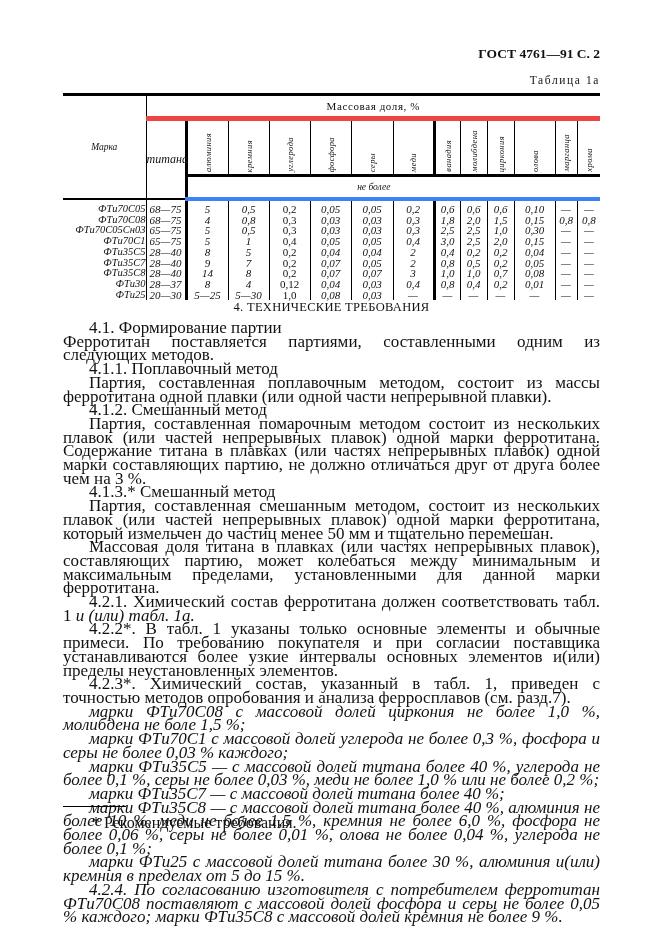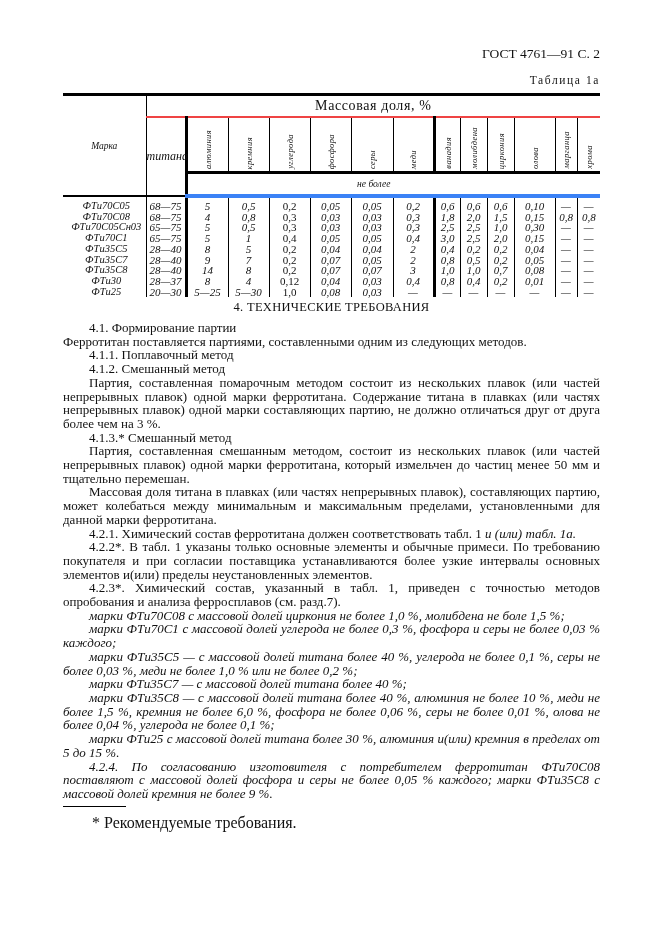--- a/index.html
+++ b/index.html
@@ -1,43 +1,43 @@
 <!DOCTYPE html>
 <html><head>
 <meta charset="utf-8">
 <style>
   html, body { margin: 0; padding: 0; background: #ffffff; }
   body { width: 661px; height: 936px; position: relative; overflow: hidden;
          font-family: "Liberation Serif", "DejaVu Serif", serif; color: #111; }
-  .page-header { position: absolute; top: 46px; right: 61px; font-weight: normal; font-size: 13.5px; }
+  .page-header { position: absolute; top: 46px; right: 61px; font-weight: bold; font-size: 13.5px; }
   .table-caption { position: absolute; top: 74px; right: 61px; font-size: 11.5px; letter-spacing: 1.6px; }
 
   table.comp { position: absolute; top: 93px; left: 63px; width: 537px; border-collapse: collapse;
                table-layout: fixed; font-size: 11px; font-style: italic; }
   table.comp td, table.comp th { padding: 0; font-weight: normal; }
   .hdr-top { border-top: 3px solid #000; }
   th.marka { border-right: 1px solid #000; border-bottom: 2px solid #000; font-style: italic; font-size: 9.5px; height: 95px; }
-  th.massa { border-bottom: 2px solid #ef4444; height: 20px; font-style: normal; font-size: 14px; letter-spacing: 0.6px; margin-top: 40px; }
+  th.massa { border-bottom: 5px solid #ef4444; height: 20px; font-style: normal; font-size: 11px; letter-spacing: 0.6px; margin-top: 40px; }
   th.titana { border-right: 3px solid #000; border-bottom: 2px solid #000; font-style: italic; font-size: 12px; }
   th.vert { border-right: 1px solid #000; height: 53px; vertical-align: bottom; }
   th.vert.thick { border-right: 3px solid #000; }
   th.vert.last { border-right: none; }
   th.vert span { display: inline-block; writing-mode: vertical-rl; transform: rotate(180deg);
                  font-size: 8.5px; font-style: italic; white-space: nowrap; padding-bottom: 4px; letter-spacing: 0.4px; }
   th.nebolee { border-top: 3px solid #000; border-bottom: 4px solid #3b82f6; height: 20px; font-size: 9.5px; font-style: italic; }
   th.nebolee span { display: inline-block; margin-left: -40px; }
   td { text-align: center; height: 10.7px; line-height: 10.7px; font-size: 11px; }
-  td.marka-cell { text-align: center; padding-left: 4px !important; border-right: 1px solid #000; font-size: 10.5px; }
+  td.marka-cell { text-align: right; padding-left: 4px !important; border-right: 1px solid #000; font-size: 10.5px; }
   td.ti { border-right: 3px solid #000; }
   td.bl { border-right: 1px solid #000; }
   td.bt { border-right: 3px solid #000; }
   td.up { font-style: normal; }
   tr.first td { padding-top: 3px !important; }
 
-  .text { position: absolute; left: 63px; width: 537px; font-size: 13px; line-height: 13.7px; }
+  .text { position: absolute; left: 63px; width: 537px; font-size: 17px; line-height: 13.7px; }
   .section-title { position: absolute; top: 300px; left: 63px; width: 537px; text-align: center;
                    font-weight: normal; font-size: 12.5px; letter-spacing: 0.3px; }
   .p { margin: 0; text-align: justify; text-indent: 26px; }
   .p.noind { text-indent: 0; }
   .it { font-style: italic; }
   .footline { position: absolute; left: 63px; top: 806px; width: 63px; border-top: 1px solid #000; }
   .footnote { position: absolute; left: 92px; top: 814px; font-size: 16px; }
 </style>
 </head>
 <body>
@@ -233,20 +233,21 @@
       </tr>
     </tbody>
 </table>
 
 <div class="section-title">4. ТЕХНИЧЕСКИЕ ТРЕБОВАНИЯ</div>
 
 <div class="text" style="top:321px">
   <p class="p">4.1. Формирование партии</p>
   <p class="p noind">Ферротитан поставляется партиями, составленными одним из следующих методов.</p>
   <p class="p">4.1.1. Поплавочный метод</p>
+  <p class="p">Партия, составленная поплавочным методом, состоит из массы ферротитана одной плавки (или одной части непрерывной плавки).</p>
   <p class="p">4.1.2. Смешанный метод</p>
   <p class="p">Партия, составленная помарочным методом состоит из нескольких плавок (или частей непрерывных плавок) одной марки ферротитана. Содержание титана в плавках (или частях непрерывных плавок) одной марки составляющих партию, не должно отличаться друг от друга более чем на 3 %.</p>
   <p class="p">4.1.3.* Смешанный метод</p>
   <p class="p">Партия, составленная смешанным методом, состоит из нескольких плавок (или частей непрерывных плавок) одной марки ферротитана, который измельчен до частиц менее 50 мм и тщательно перемешан.</p>
   <p class="p">Массовая доля титана в плавках (или частях непрерывных плавок), составляющих партию, может колебаться между минимальным и максимальным пределами, установленными для данной марки ферротитана.</p>
   <p class="p"><span>4.2.1. Химический состав ферротитана должен соответствовать табл. 1</span> <span class="it">и (или) табл. 1а.</span></p>
   <p class="p">4.2.2*. В табл. 1 указаны только основные элементы и обычные примеси. По требованию покупателя и при согласии поставщика устанавливаются более узкие интервалы основных элементов и(или) пределы неустановленных элементов.</p>
   <p class="p">4.2.3*. Химический состав, указанный в табл. 1, приведен с точностью методов опробования и анализа ферросплавов (см. разд.7).</p>
   <p class="p it">марки ФTи70С08 с массовой долей циркония не более 1,0 %, молибдена не боле 1,5 %;</p>
   <p class="p it">марки ФTи70С1 с массовой долей углерода не более 0,3 %, фосфора и серы не более 0,03 % каждого;</p>

